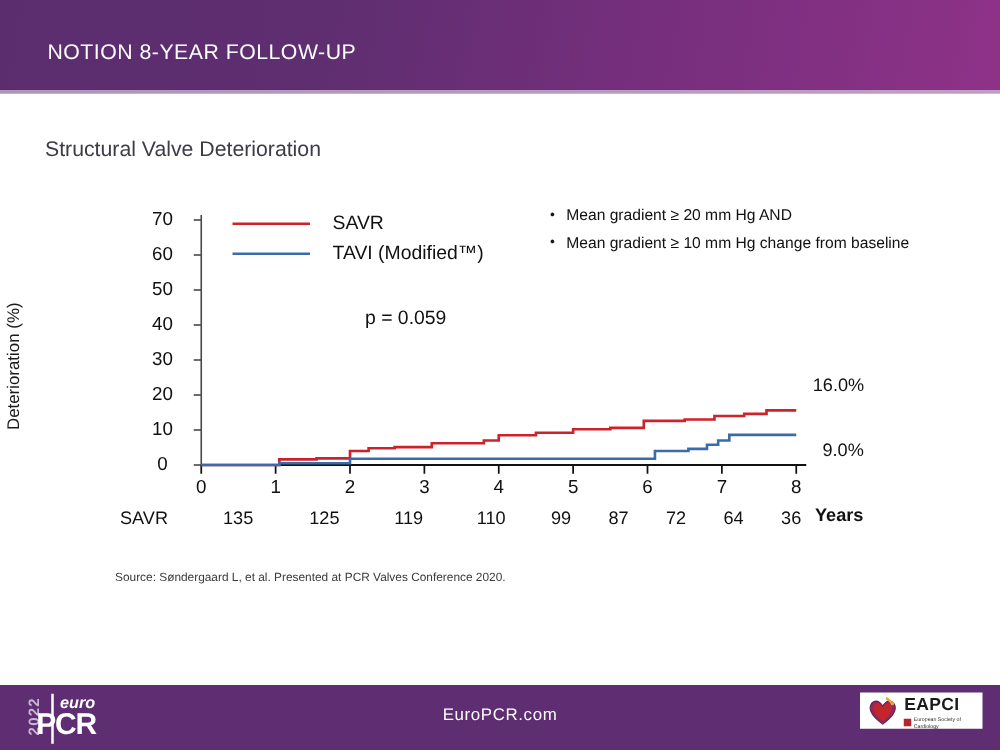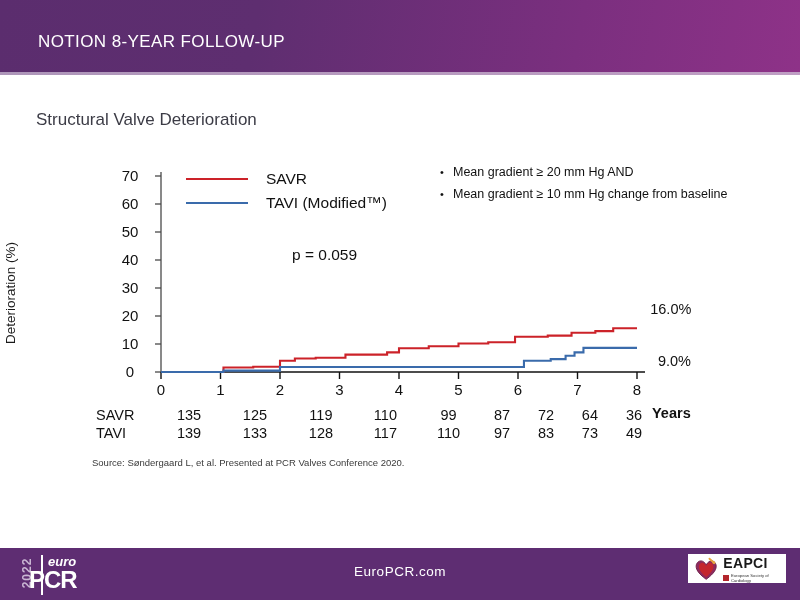--- a/index.html
+++ b/index.html
@@ -366,32 +366,20 @@
         <td class="risk-cell">135</td>
         <td class="risk-cell">125</td>
         <td class="risk-cell">119</td>
         <td class="risk-cell">110</td>
         <td class="risk-cell">99</td>
         <td class="risk-cell">87</td>
         <td class="risk-cell">72</td>
         <td class="risk-cell">64</td>
         <td class="risk-cell">36</td>
       </tr>
-      <tr>
-        <td class="risk-row-label">TAVI</td>
-        <td class="risk-cell">139</td>
-        <td class="risk-cell">133</td>
-        <td class="risk-cell">128</td>
-        <td class="risk-cell">117</td>
-        <td class="risk-cell">110</td>
-        <td class="risk-cell">97</td>
-        <td class="risk-cell">83</td>
-        <td class="risk-cell">73</td>
-        <td class="risk-cell">49</td>
-      </tr>
     </tbody>
 </table>
 
 <div class="source-line">Source: Søndergaard L, et al. Presented at PCR Valves Conference 2020.</div>
 
 <div class="slide-footer"></div>
 <div class="footer-center">EuroPCR.com</div>
 
 <div class="europcr-logo">
   <div class="logo-year">2022</div>

